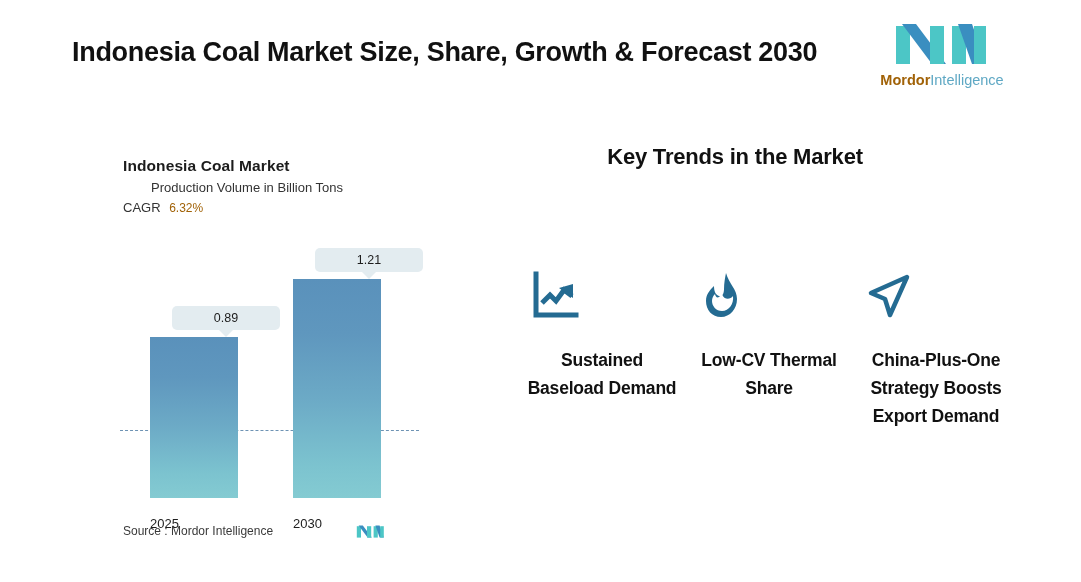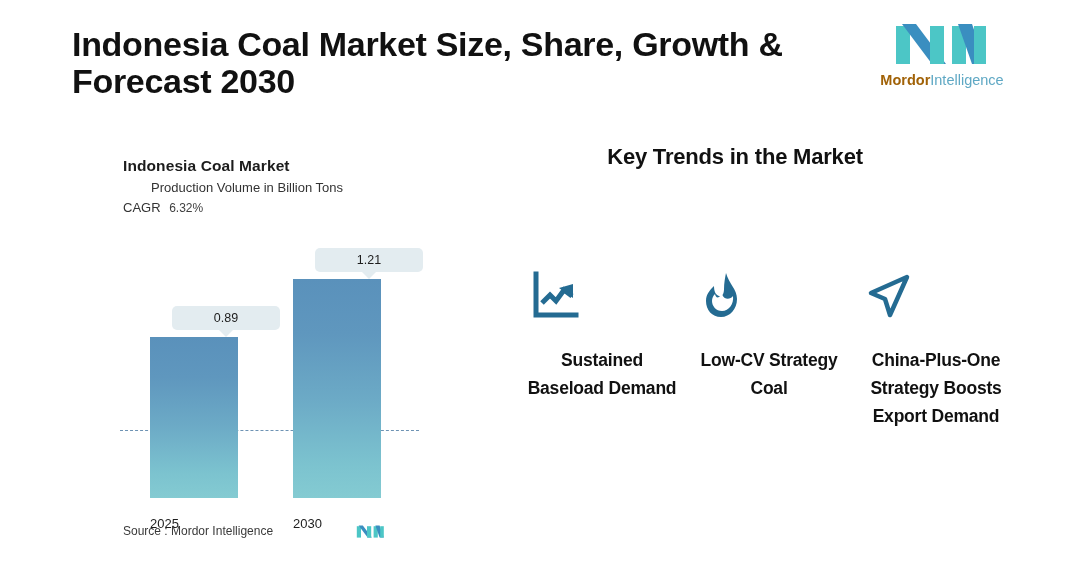--- a/index.html
+++ b/index.html
@@ -23,23 +23,23 @@
   #header {
     position: absolute;
     left: 0; top: 0;
     width: 1081px;
     height: 112px;
   }
 
   #page-title {
     position: absolute;
     left: 72px;
-    top: 26px;
+    top: 34px;
     width: 790px;
-    font-size: 34px;
+    font-size: 27px;
     font-weight: bold;
     line-height: 37px;
     letter-spacing: -0.3px;
     color: #111111;
   }
 
   
   #brand-logo {
     position: absolute;
     left: 878px;
@@ -86,21 +86,21 @@
     color: #333333;
     margin-left: 28px;
   }
   #chart-cagr-row {
     position: absolute;
     left: 123px; top: 82px;
     font-size: 13px;
     color: #333333;
   }
   #chart-cagr-value {
-    color: #404040;
+    color: #a16207;
     font-size: 12px;
     margin-left: 5px;
   }
 
   
   #plot-area {
     position: absolute;
     left: 0; top: 110px;
     width: 470px;
     height: 270px;
@@ -343,21 +343,21 @@
                      C26 27 28 24 28 19
                      C28 13 29 8 30 3 Z" fill="#246B92"></path>
             <path d="M26 24
                      C28 30 34 30 37 26
                      C38 34 33 41 26 41
                      C20 41 16 36 16 31
                      C16 28 17 26 19 24
                      C20 29 23 28 26 24 Z" fill="#ffffff"></path>
           </svg>
         </div>
-        <div class="trend-label">Low-CV Strategy Coal</div>
+        <div class="trend-label">Low-CV Thermal Share</div>
       </div>
 
       <div class="trend-item" id="trend-2">
         <div class="trend-icon">
           <svg width="52" height="52" viewBox="0 0 52 52">
             <path d="M44 7 L8 23 L22 29 L27 45 Z" fill="none" stroke="#246B92" stroke-width="4.5" stroke-linejoin="round" stroke-linecap="round"></path>
           </svg>
         </div>
         <div class="trend-label">China-Plus-One Strategy Boosts Export Demand</div>
       </div>

